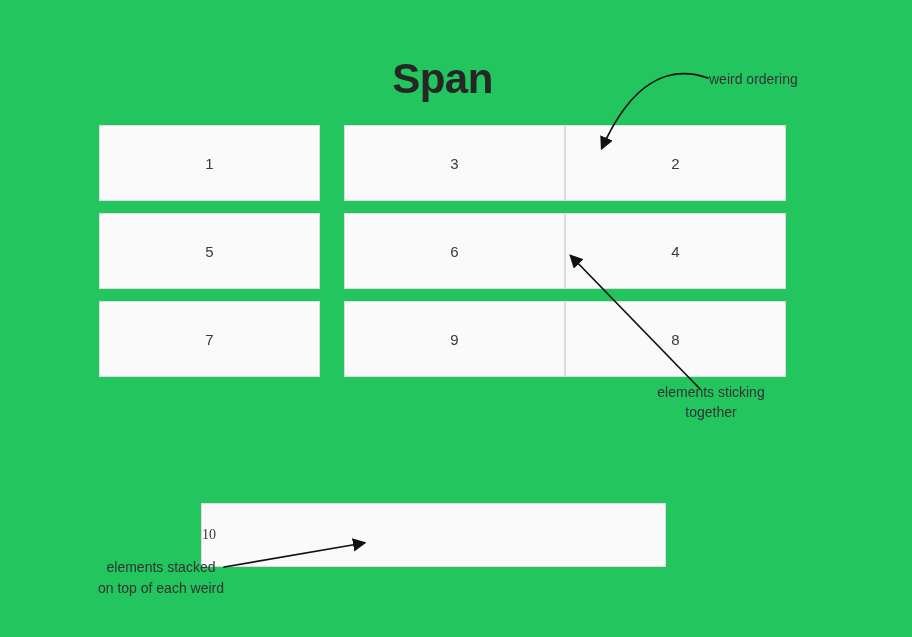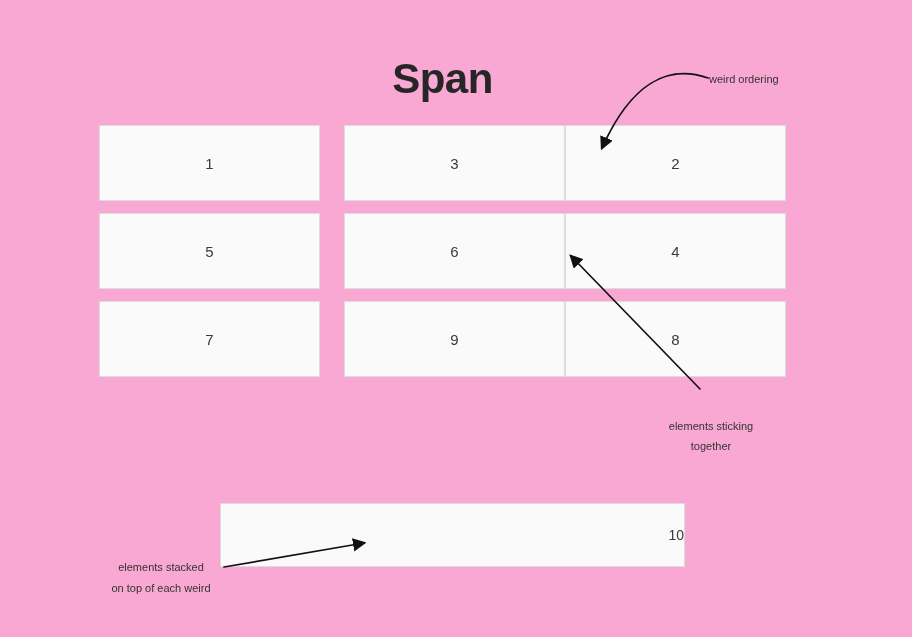--- a/index.html
+++ b/index.html
@@ -5,21 +5,21 @@
   html, body {
     margin: 0;
     padding: 0;
     background: #ffffff;
     font-family: "Liberation Sans", "DejaVu Sans", sans-serif;
   }
   .stage {
     position: relative;
     width: 912px;
     height: 637px;
-    background: #f9a8d4;
+    background: #22c55e;
     overflow: hidden;
   }
   .section-title {
     position: absolute;
     left: 99px;
     width: 687px;
     text-align: center;
     font-size: 42px;
     font-weight: 800;
     letter-spacing: -0.5px;
@@ -47,48 +47,49 @@
   .col-b { left: 344px; }
   .col-c { left: 565px; }   
   
   .row-1 { top: 125px; }
   .row-2 { top: 213px; }
   .row-3 { top: 301px; }
 
   .gallery-box {
     position: absolute;
     box-sizing: border-box;
-    left: 220px;
+    left: 201px;
     top: 503px;
     width: 465px;
     height: 64px;
     background: #fafafa;
     border: 1px solid #dcdcdc;
     display: flex;
     align-items: center;
-    justify-content: flex-end;
+    justify-content: flex-start;
     font-size: 14px;
     color: #3a3a3a;
+    font-family: Liberation Serif, serif;
   }
 
   .annotation {
     position: absolute;
-    font-size: 11px;
+    font-size: 14px;
     color: #333333;
     line-height: 20px;
     white-space: pre-line;
   }
   #annotation-weird-ordering {
     left: 709px;
     top: 69px;
     white-space: nowrap;
   }
   #annotation-sticking {
     left: 631px;
-    top: 416px;
+    top: 382px;
     width: 160px;
     text-align: center;
   }
   #annotation-stacked {
     left: 88px;
     top: 557px;
     width: 146px;
     text-align: center;
     line-height: 21px;
   }

